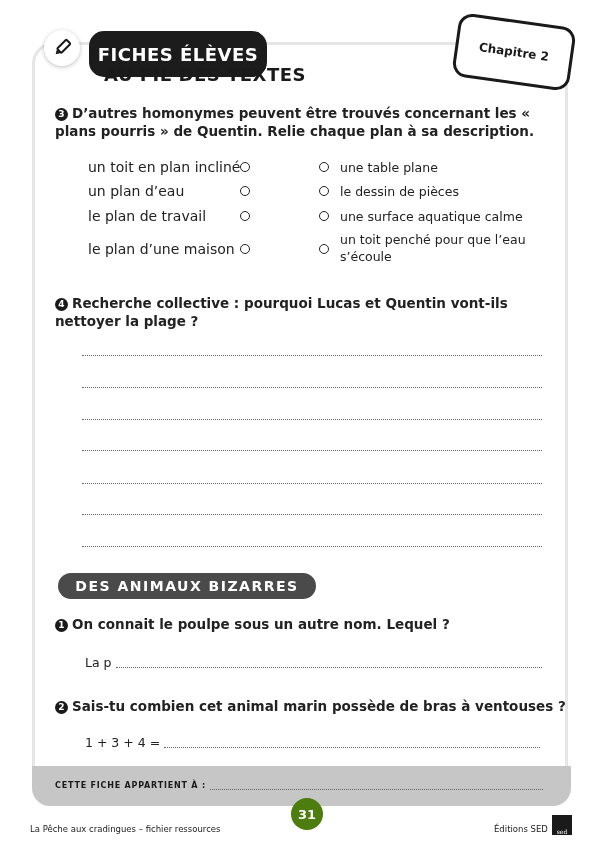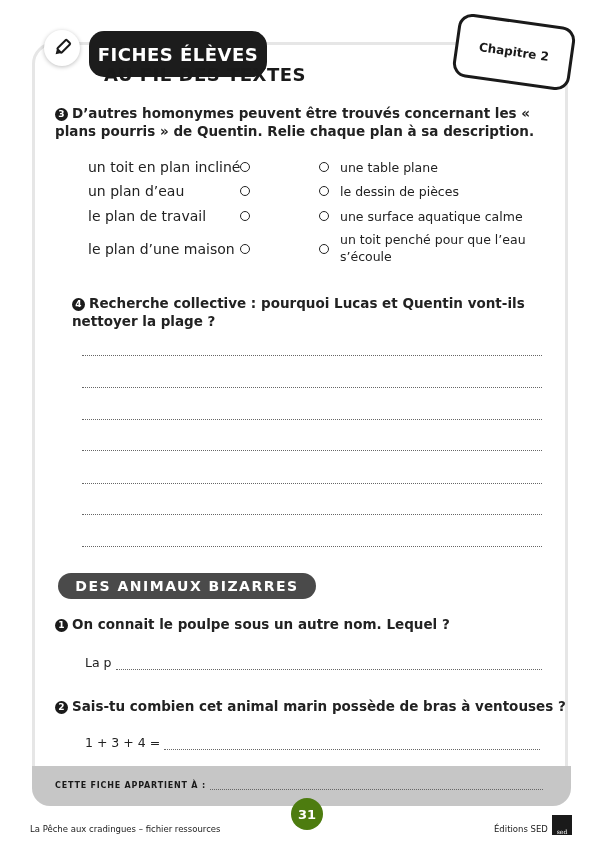--- a/index.html
+++ b/index.html
@@ -15,31 +15,31 @@
                 border-radius:15px; color:#fff; font-weight:bold; font-size:18px; letter-spacing:0.5px;
                 display:flex; align-items:center; justify-content:center; }
   .subtitle { position:absolute; left:104px; top:64px; font-size:18px; font-weight:bold; letter-spacing:0.5px; }
   .chapter-tag { position:absolute; left:455px; top:20px; width:118px; height:64px; border:3px solid #1a1a1a;
                  border-radius:14px; background:#fff; transform:rotate(8deg); box-sizing:border-box;
                  display:flex; align-items:center; justify-content:center; font-size:12px; font-weight:bold; }
   .num { display:inline-flex; width:13px; height:13px; border-radius:50%; background:#1a1a1a; color:#fff;
          font-size:9px; font-weight:bold; align-items:center; justify-content:center; vertical-align:1px; margin-right:4px; }
   .question { position:absolute; left:55px; font-size:13.5px; font-weight:bold; line-height:18px; color:#222; }
   .q3 { top:104px; width:500px; }
-  .q4 { top:294px; width:500px;margin-left:17px; }
+  .q4 { top:294px; width:500px; }
   .q1b { top:615px; }
   .q2b { top:697px; }
   .match-left { position:absolute; left:88px; font-size:14px; color:#222; }
   .match-right { position:absolute; left:340px; font-size:12.5px; color:#222; line-height:17px; }
   .circle { position:absolute; width:8px; height:8px; border:1.5px solid #222; border-radius:50%; }
   .dotline { position:absolute; left:82px; width:460px; height:0; border-top:1.2px dotted #666; }
   .section-pill { position:absolute; left:58px; top:573px; width:258px; height:26px; background:#4a4a4a;
                   border-radius:13px; color:#fff; font-weight:bold; font-size:14px; letter-spacing:1.5px;
                   display:flex; align-items:center; justify-content:center; }
-  .answer-row { position:absolute; left:85px; font-size:12.5px; color:#222; display:flex; align-items:flex-end; }
+  .answer-row { position:absolute; left:85px; font-size:12.5px; color:#222; display:flex; align-items:center; }
   .answer-row .fill { flex:1; border-bottom:1.2px dotted #666; margin-left:4px; height:10px; }
   .owner { position:absolute; left:55px; top:781px; font-size:8px; font-weight:bold; letter-spacing:0.8px; display:flex; align-items:flex-end; width:488px; }
   .owner .fill { flex:1; border-bottom:1.2px dotted #666; margin-left:4px; height:7px; }
   .page-num { position:absolute; left:291px; top:798px; width:32px; height:32px; border-radius:50%; background:#4d7c0f;
               color:#fff; font-weight:bold; font-size:13px; display:flex; align-items:center; justify-content:center; }
   .foot-left { position:absolute; left:30px; top:824px; font-size:8.5px; color:#222; }
   .foot-right { position:absolute; left:494px; top:824px; font-size:8.5px; color:#222; }
   .logo { position:absolute; left:552px; top:815px; width:20px; height:20px; background:#1a1a1a; color:#fff;
           font-size:6px; display:flex; align-items:flex-end; justify-content:center; font-family:"DejaVu Serif", serif; }
 </style>

